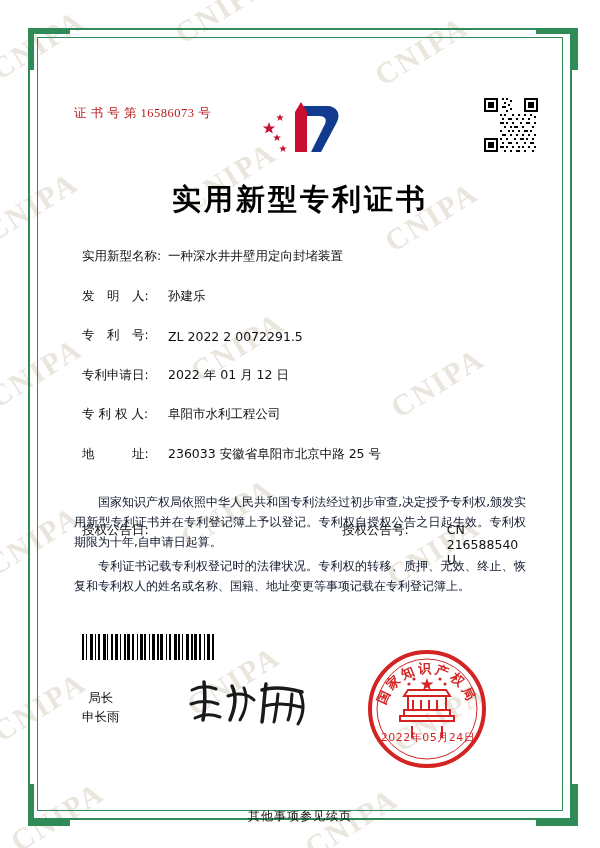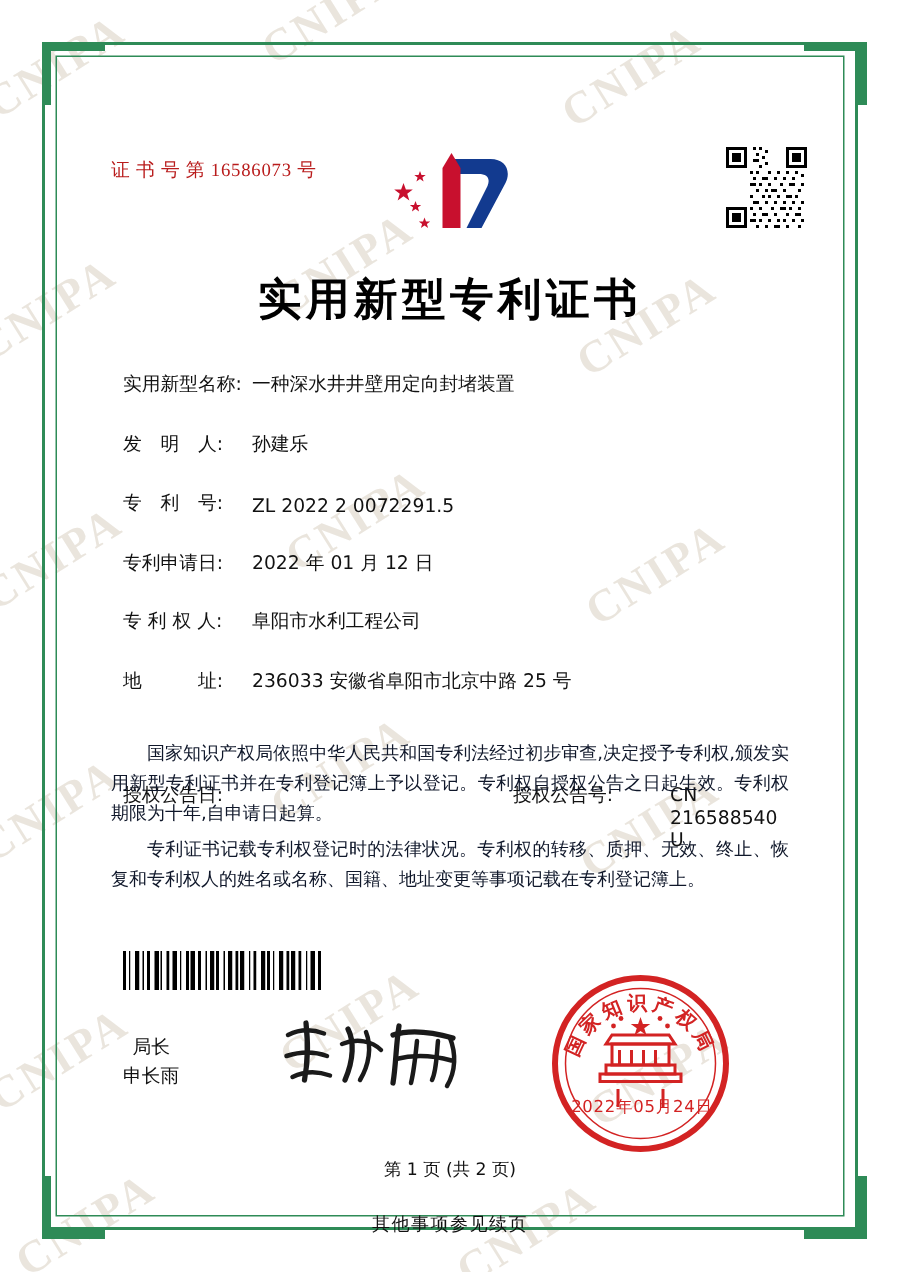--- a/index.html
+++ b/index.html
@@ -538,16 +538,15 @@
       <defs>
         <path id="sealArc" d="M 18 68 A 43 43 0 0 1 104 68"></path>
       </defs>
       <text font-family="'DejaVu Sans','Liberation Sans',sans-serif" font-size="13" font-weight="bold" fill="#d32323" letter-spacing="3">
         <textPath href="#sealArc" startOffset="8%">国家知识产权局</textPath>
       </text>
     </svg>
   </div>
   <div class="seal-date">2022年05月24日</div>
 
-  <div class="page-num">第 1 页 (共 2 页)</div>
   <div class="footer-note">其他事项参见续页</div>
 
 </div>
 
 </body></html>

